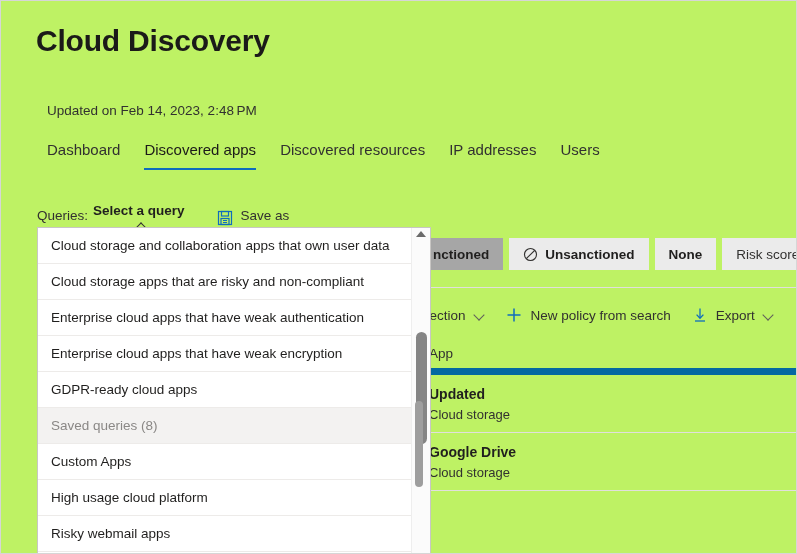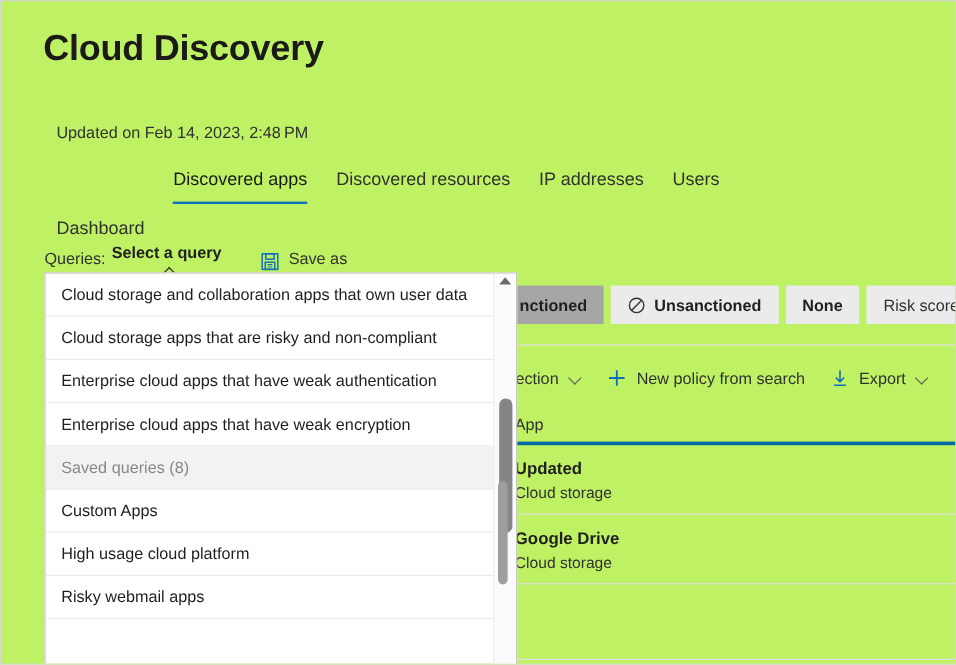--- a/index.html
+++ b/index.html
@@ -53,21 +53,21 @@
   }
   .tab {
     position: relative;
     font-size: 15px;
     color: #323130;
     padding: 0 12px 9px 12px;
     cursor: pointer;
     line-height: 22px;
     white-space: nowrap;
   }
-  .tab:first-child { padding-left: 0; margin-top: 41px; }
+  .tab:first-child { padding-left: 0; }
   .tab.active {
     color: #1b1a19;
   }
   .tab.active::after {
     content: "";
     position: absolute;
     left: 12px;
     right: 12px;
     bottom: 0;
     height: 2px;
@@ -228,21 +228,21 @@
   .app-table {
     position: absolute;
     left: 0;
     top: 112px;
     width: 379px;
   }
   .th-row {
     height: 29px;
     display: flex;
     align-items: center;
-    border-bottom: 3px solid #0369a1;
+    border-bottom: 7px solid #0369a1;
   }
   .th-app {
     font-size: 13.5px;
     color: #323130;
     padding-left: 10px;
   }
   .app-row {
     height: 58px;
     border-bottom: 1px solid #e1dfdd;
     padding-left: 10px;
@@ -450,20 +450,21 @@
     </div>
 
   </div>
 
   <div class="dropdown">
     <div class="dd-list">
       <div class="dd-item">Cloud storage and collaboration apps that own user data</div>
       <div class="dd-item">Cloud storage apps that are risky and non-compliant</div>
       <div class="dd-item">Enterprise cloud apps that have weak authentication</div>
       <div class="dd-item">Enterprise cloud apps that have weak encryption</div>
+      <div class="dd-item">GDPR-ready cloud apps</div>
       <div class="dd-item group">Saved queries (8)</div>
       <div class="dd-item">Custom Apps</div>
       <div class="dd-item">High usage cloud platform</div>
       <div class="dd-item">Risky webmail apps</div>
     </div>
     <div class="dd-scroll">
       <div class="dd-arrow-up"></div>
       <div class="dd-thumb"></div>
     </div>
   </div>

